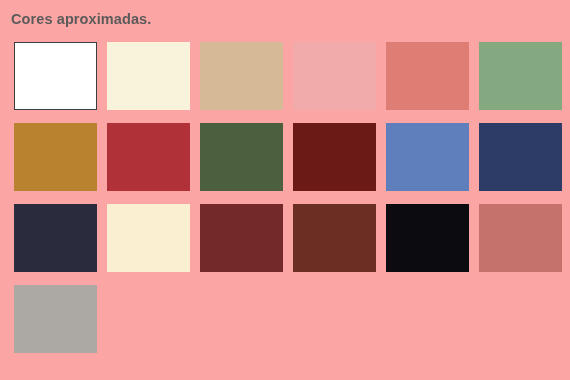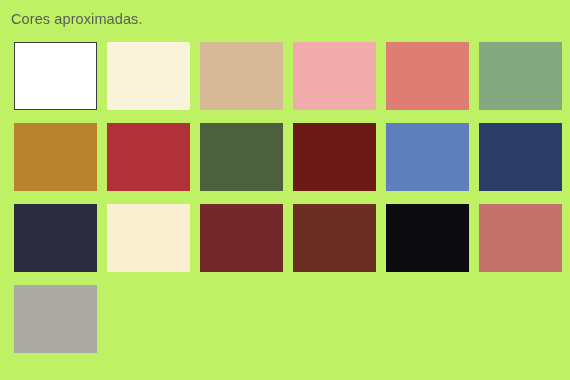--- a/index.html
+++ b/index.html
@@ -48,21 +48,21 @@
     box-sizing: border-box;
     background: #ffffff;
   }
   .swatch.outlined {
     border: 1.4px solid #3d3d3d;
   }
 </style>
 </head>
 <body>
 
-<div id="palette-page" style="background-color: #bef264;">
+<div id="palette-page" style="background-color: #fca5a5; font-weight: bold;">
 
   <div id="palette-caption" style="color: rgb(91, 91, 91);">Cores aproximadas.</div>
 
   <div id="swatch-grid" style="grid-template-columns: repeat(6, 83px); grid-auto-rows: 68px;">
       <div class="swatch outlined" style="background-color: rgb(255, 255, 255); width: 83px; height: 68px; border-color: rgb(61, 61, 61); grid-area: 1 / 1;"></div>
       <div class="swatch" style="background-color: rgb(250, 243, 220); width: 83px; height: 68px; grid-area: 1 / 2;"></div>
       <div class="swatch" style="background-color: rgb(214, 186, 151); width: 83px; height: 68px; grid-area: 1 / 3;"></div>
       <div class="swatch" style="background-color: rgb(242, 171, 171); width: 83px; height: 68px; grid-area: 1 / 4;"></div>
       <div class="swatch" style="background-color: rgb(222, 125, 115); width: 83px; height: 68px; grid-area: 1 / 5;"></div>
       <div class="swatch" style="background-color: rgb(132, 168, 127); width: 83px; height: 68px; grid-area: 1 / 6;"></div>

